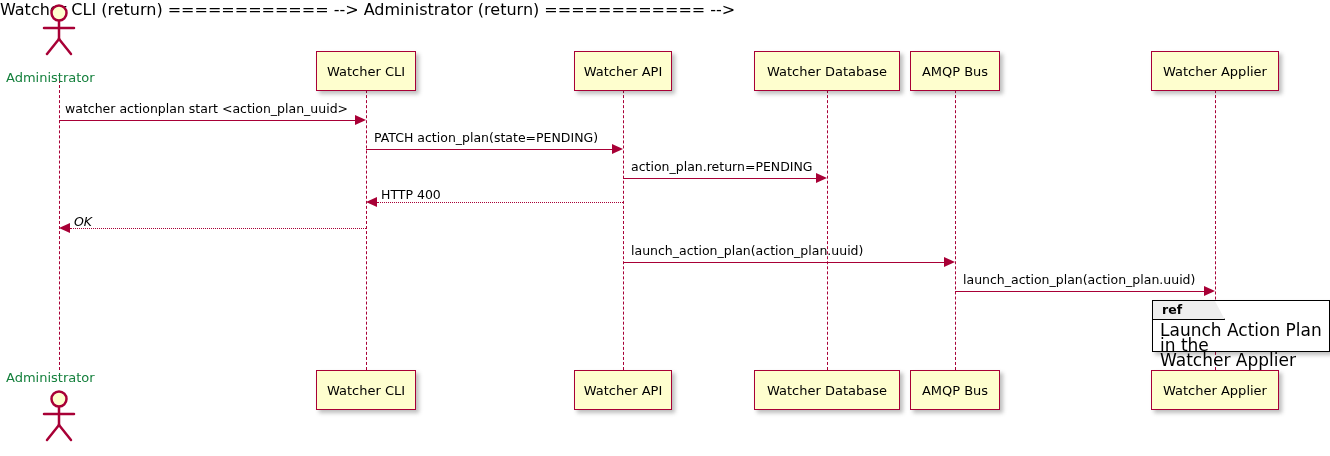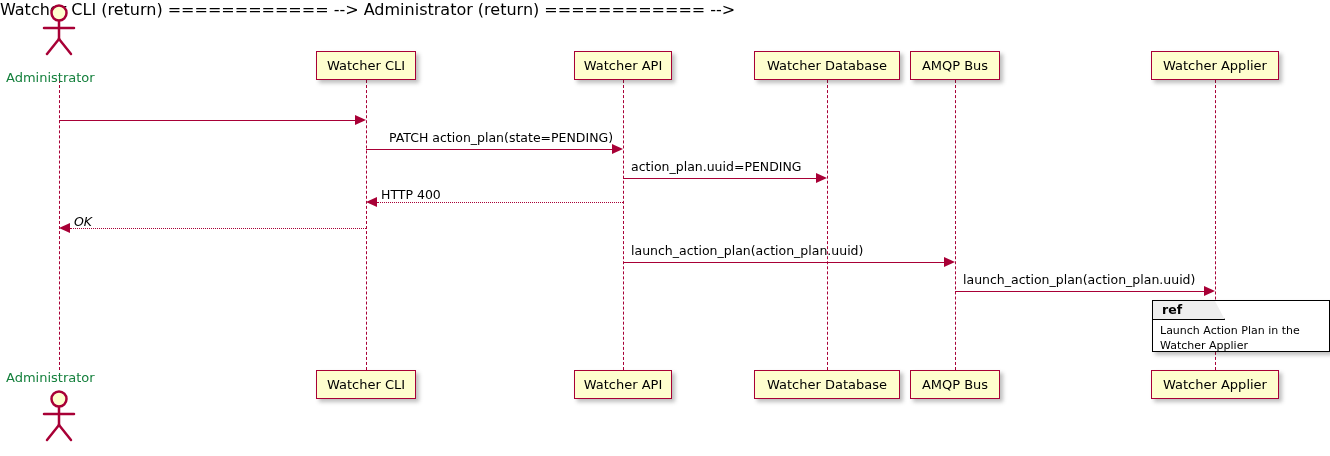--- a/index.html
+++ b/index.html
@@ -25,21 +25,21 @@
     background: #FEFECE;
     border: 1.5px solid #A80036;
     color: #000000;
     font-size: 13px;
     line-height: 1;
     display: flex;
     align-items: center;
     justify-content: center;
     white-space: nowrap;
     padding: 0 9px;
-    height: 29px;
+    height: 40px;
     box-shadow: 3px 3px 4px rgba(40,40,40,0.30);
   }
 
   
   .lifeline {
     position: absolute;
     width: 0;
     border-left: 1.5px dashed #A80036;
   }
 
@@ -113,21 +113,21 @@
     font-size: 12.5px;
     font-weight: bold;
     color: #000000;
     clip-path: polygon(0 0, calc(100% - 10px) 0, 100% 100%, 0 100%);
     line-height: 1;
   }
   .ref-body {
     position: absolute;
     left: 7px;
     top: 22px;
-    font-size: 11px;
+    font-size: 17px;
     color: #000000;
     line-height: 15px;
     white-space: pre-line;
   }
 </style>
 </head>
 <body>
 
 <div id="diagram">
 
@@ -177,30 +177,31 @@
   
   <div class="participant" style="left:316px; top:370px; width:100px;">Watcher CLI</div>
   <div class="participant" style="left:574px; top:370px; width:98px;">Watcher API</div>
   <div class="participant" style="left:754px; top:370px; width:146px;">Watcher Database</div>
   <div class="participant" style="left:910px; top:370px; width:90px;">AMQP Bus</div>
   <div class="participant" style="left:1151px; top:370px; width:128px;">Watcher Applier</div>
 
   
   <div class="msg-line" style="left:59px; top:120px; width:296px;"></div>
   <div class="arrow-head right" style="left:355px; top:115px;"></div>
+  <div class="msg-label" style="left:65px; top:103px;">watcher actionplan start &lt;action_plan_uuid&gt;</div>
 
   
   <div class="msg-line" style="left:366px; top:149px; width:246px;"></div>
   <div class="arrow-head right" style="left:612px; top:144px;"></div>
-  <div class="msg-label" style="left:374px; top:132px;margin-left:15px;">PATCH action_plan(state=PENDING)</div>
+  <div class="msg-label" style="left:374px; top:132px;">PATCH action_plan(state=PENDING)</div>
 
   
   <div class="msg-line" style="left:623px; top:178px; width:193px;"></div>
   <div class="arrow-head right" style="left:816px; top:173px;"></div>
-  <div class="msg-label" style="left:631px; top:161px;">action_plan.uuid=PENDING</div>
+  <div class="msg-label" style="left:631px; top:161px;">action_plan.return=PENDING</div>
 
    Watcher CLI (return) ============ --&gt;
   <div class="msg-line dotted" style="left:377px; top:202px; width:246px;"></div>
   <div class="arrow-head left" style="left:366px; top:197px;"></div>
   <div class="msg-label" style="left:381px; top:189px;">HTTP 400</div>
 
    Administrator (return) ============ --&gt;
   <div class="msg-line dotted" style="left:70px; top:228px; width:296px;"></div>
   <div class="arrow-head left" style="left:59px; top:223px;"></div>
   <div class="msg-label" style="left:74px; top:216px;font-style:italic;">OK</div>

